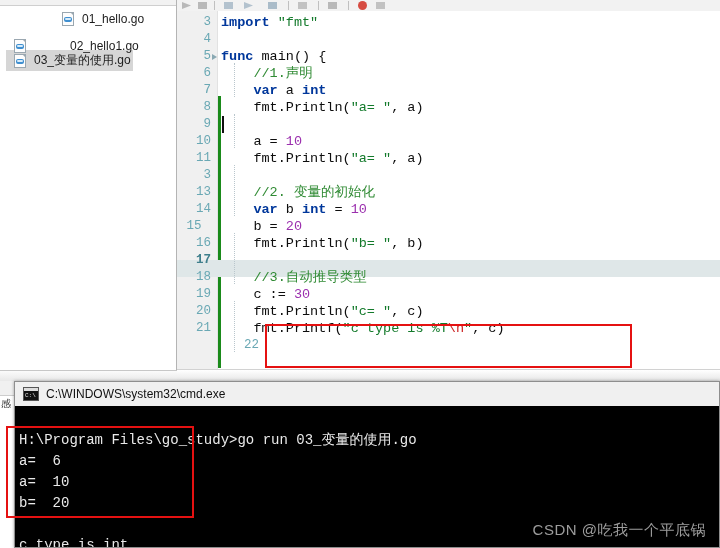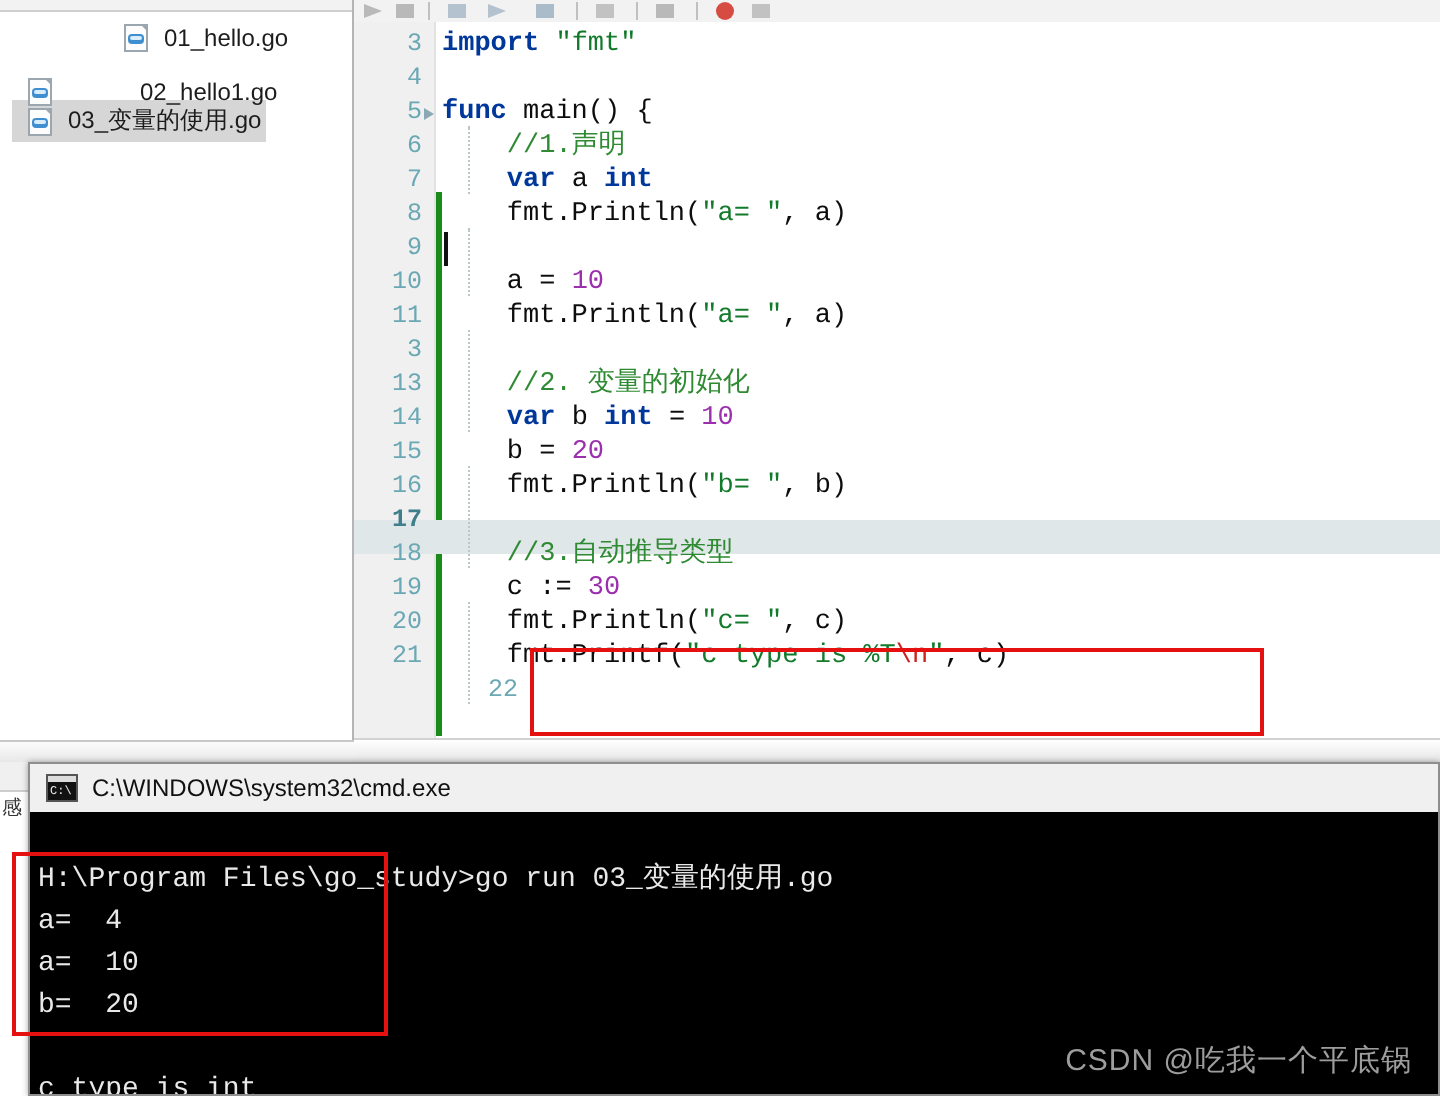--- a/index.html
+++ b/index.html
@@ -211,21 +211,21 @@
       <div class="ln" style="top:37px;">5</div>
       <div class="ln" style="top:54px;">6</div>
       <div class="ln" style="top:71px;">7</div>
       <div class="ln" style="top:88px;">8</div>
       <div class="ln" style="top:105px;">9</div>
       <div class="ln" style="top:122px;">10</div>
       <div class="ln" style="top:139px;">11</div>
       <div class="ln" style="top:156px;">3</div>
       <div class="ln" style="top:173px;">13</div>
       <div class="ln" style="top:190px;">14</div>
-      <div class="ln" style="top:207px;">15</div>
+      <div class="ln" style="top:207px;text-align:center;">15</div>
       <div class="ln" style="top:224px;">16</div>
       <div class="ln cur" style="top:241px;">17</div>
       <div class="ln" style="top:258px;">18</div>
       <div class="ln" style="top:275px;">19</div>
       <div class="ln" style="top:292px;">20</div>
       <div class="ln" style="top:309px;">21</div>
       <div class="ln" style="top:326px;padding-left:48px;">22</div>
 
       <div class="fold-tri" style="left:35px;top:43px;"></div>
 
@@ -277,21 +277,21 @@
   <div class="console">
     <div class="con-title">
       <span class="cmd-ic">
         <span class="bar"></span>
         <span class="txt">C:\</span>
       </span>
       <span class="con-title-text">C:\WINDOWS\system32\cmd.exe</span>
     </div>
     <div class="con-body">
       <div class="cl" style="top:24px;">H:\Program Files\go_study&gt;go run 03_变量的使用.go</div>
-      <div class="cl" style="top:45px;">a=  4</div>
+      <div class="cl" style="top:45px;">a=  6</div>
       <div class="cl" style="top:66px;">a=  10</div>
       <div class="cl" style="top:87px;">b=  20</div>
       <div class="cl" style="top:108px;margin-top:36px;">c=  30</div>
       <div class="cl" style="top:129px;">c type is int</div>
 
     </div>
   </div>
 
   <div class="con-box"></div>
 

